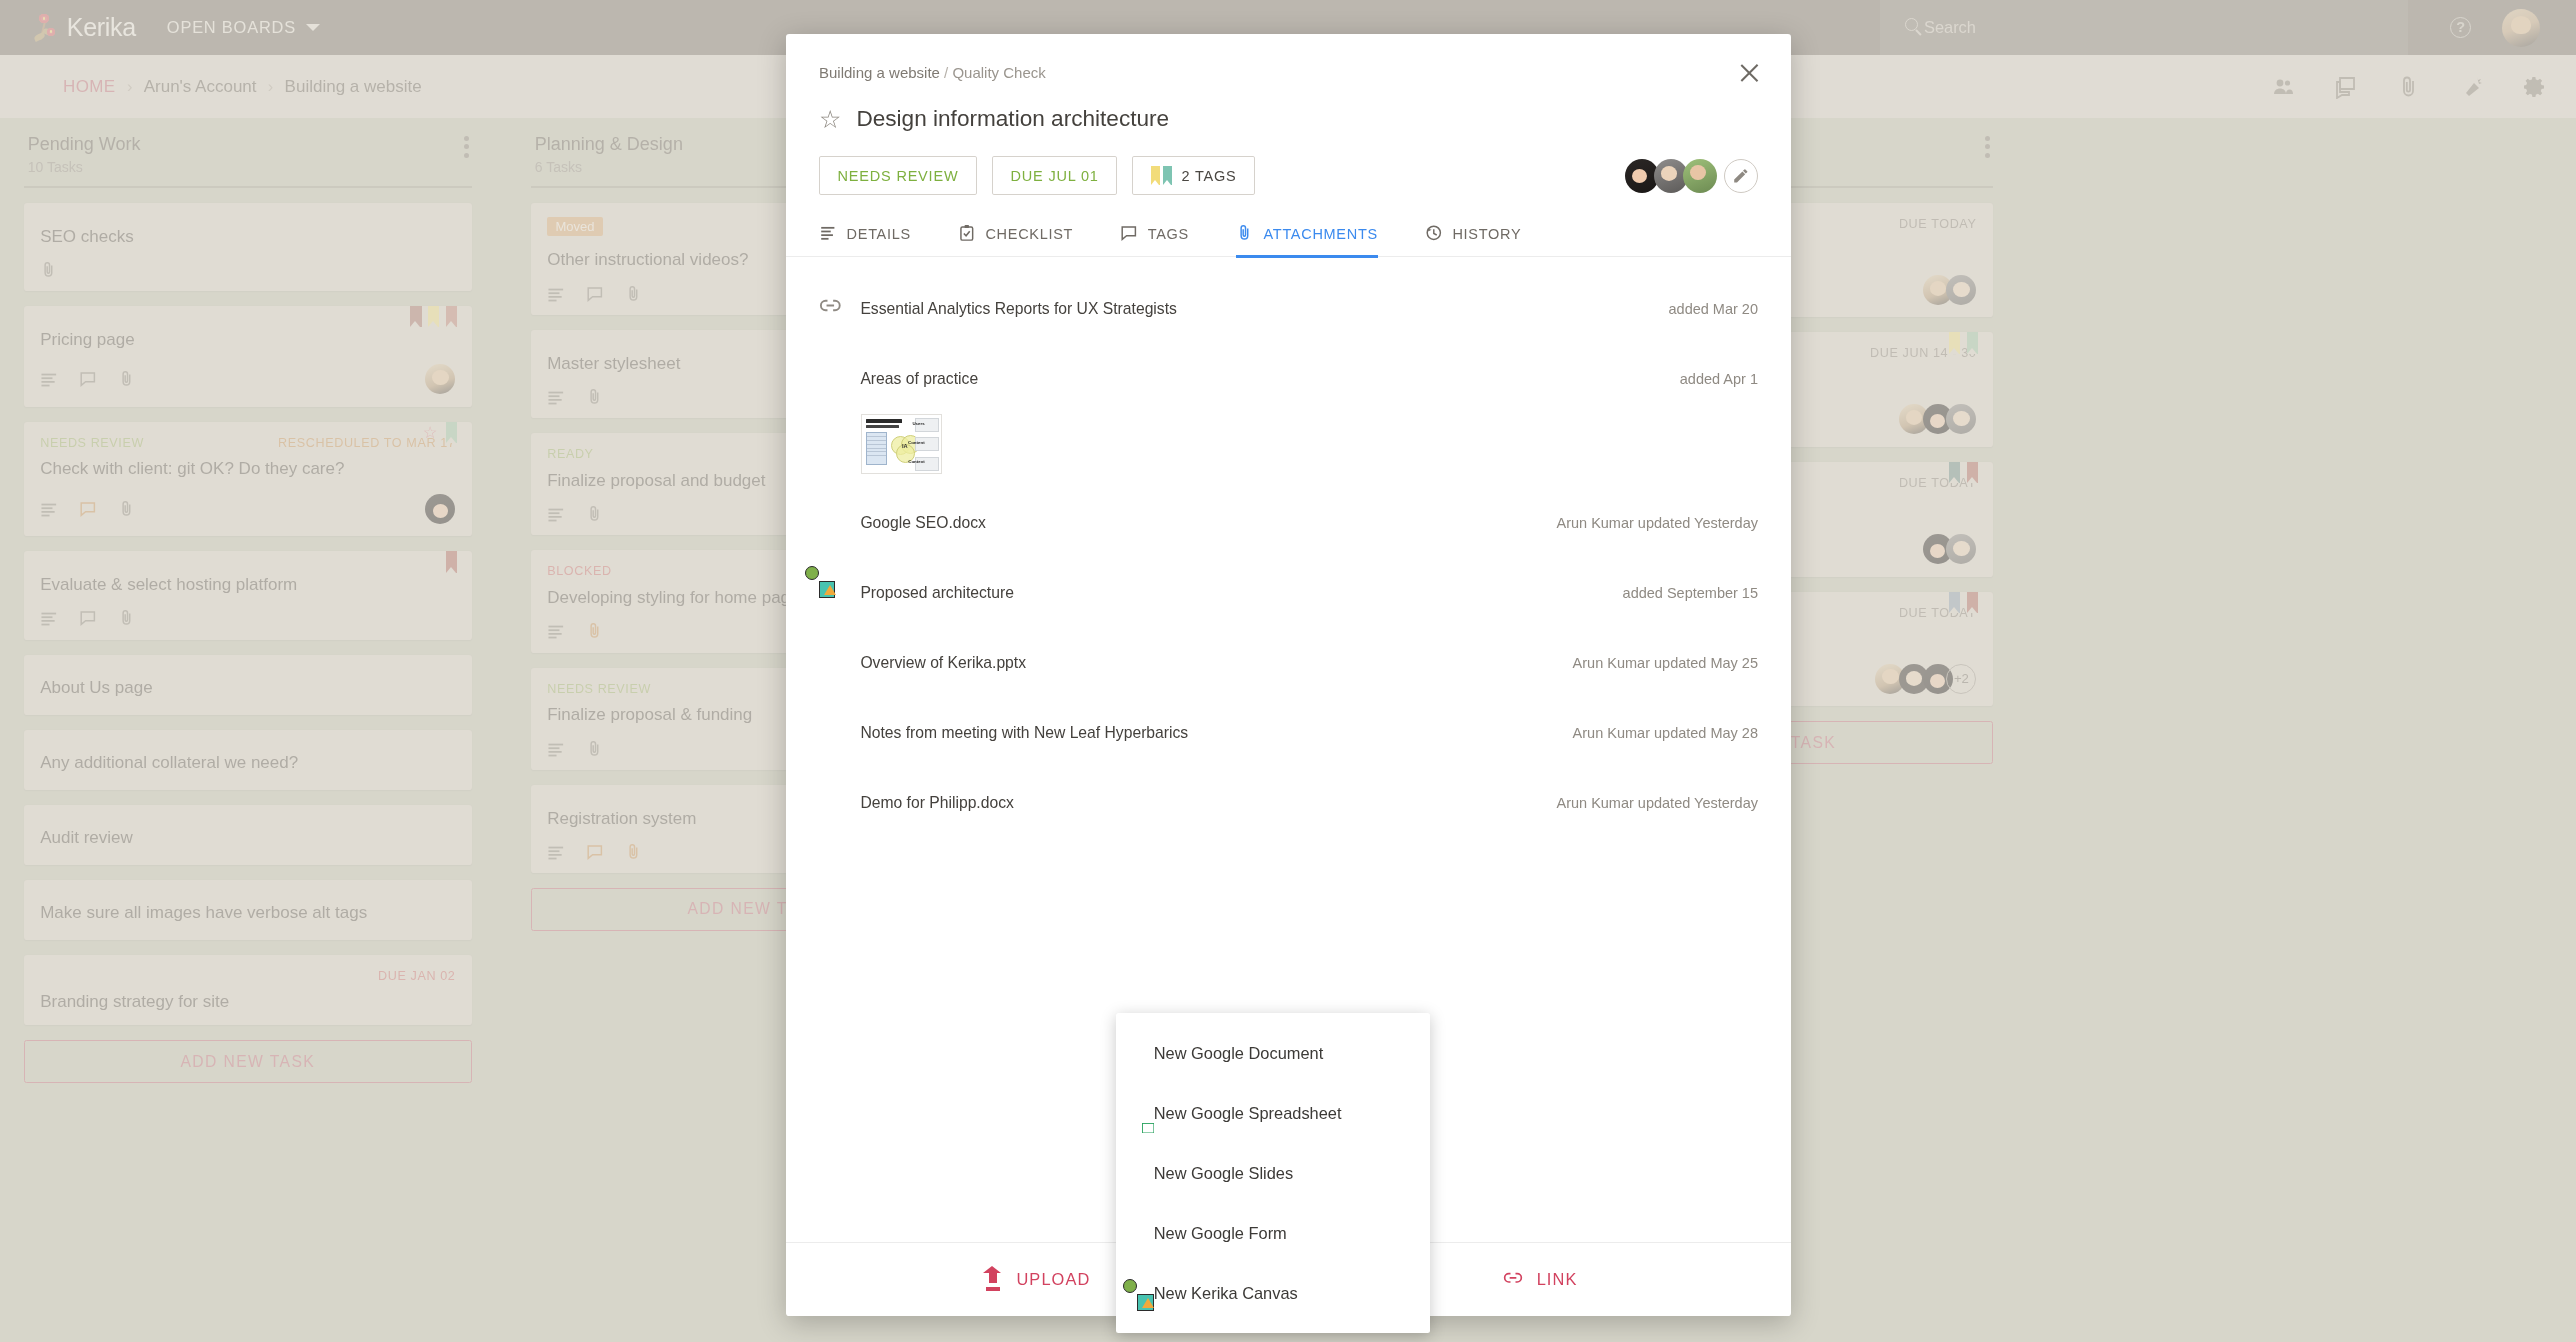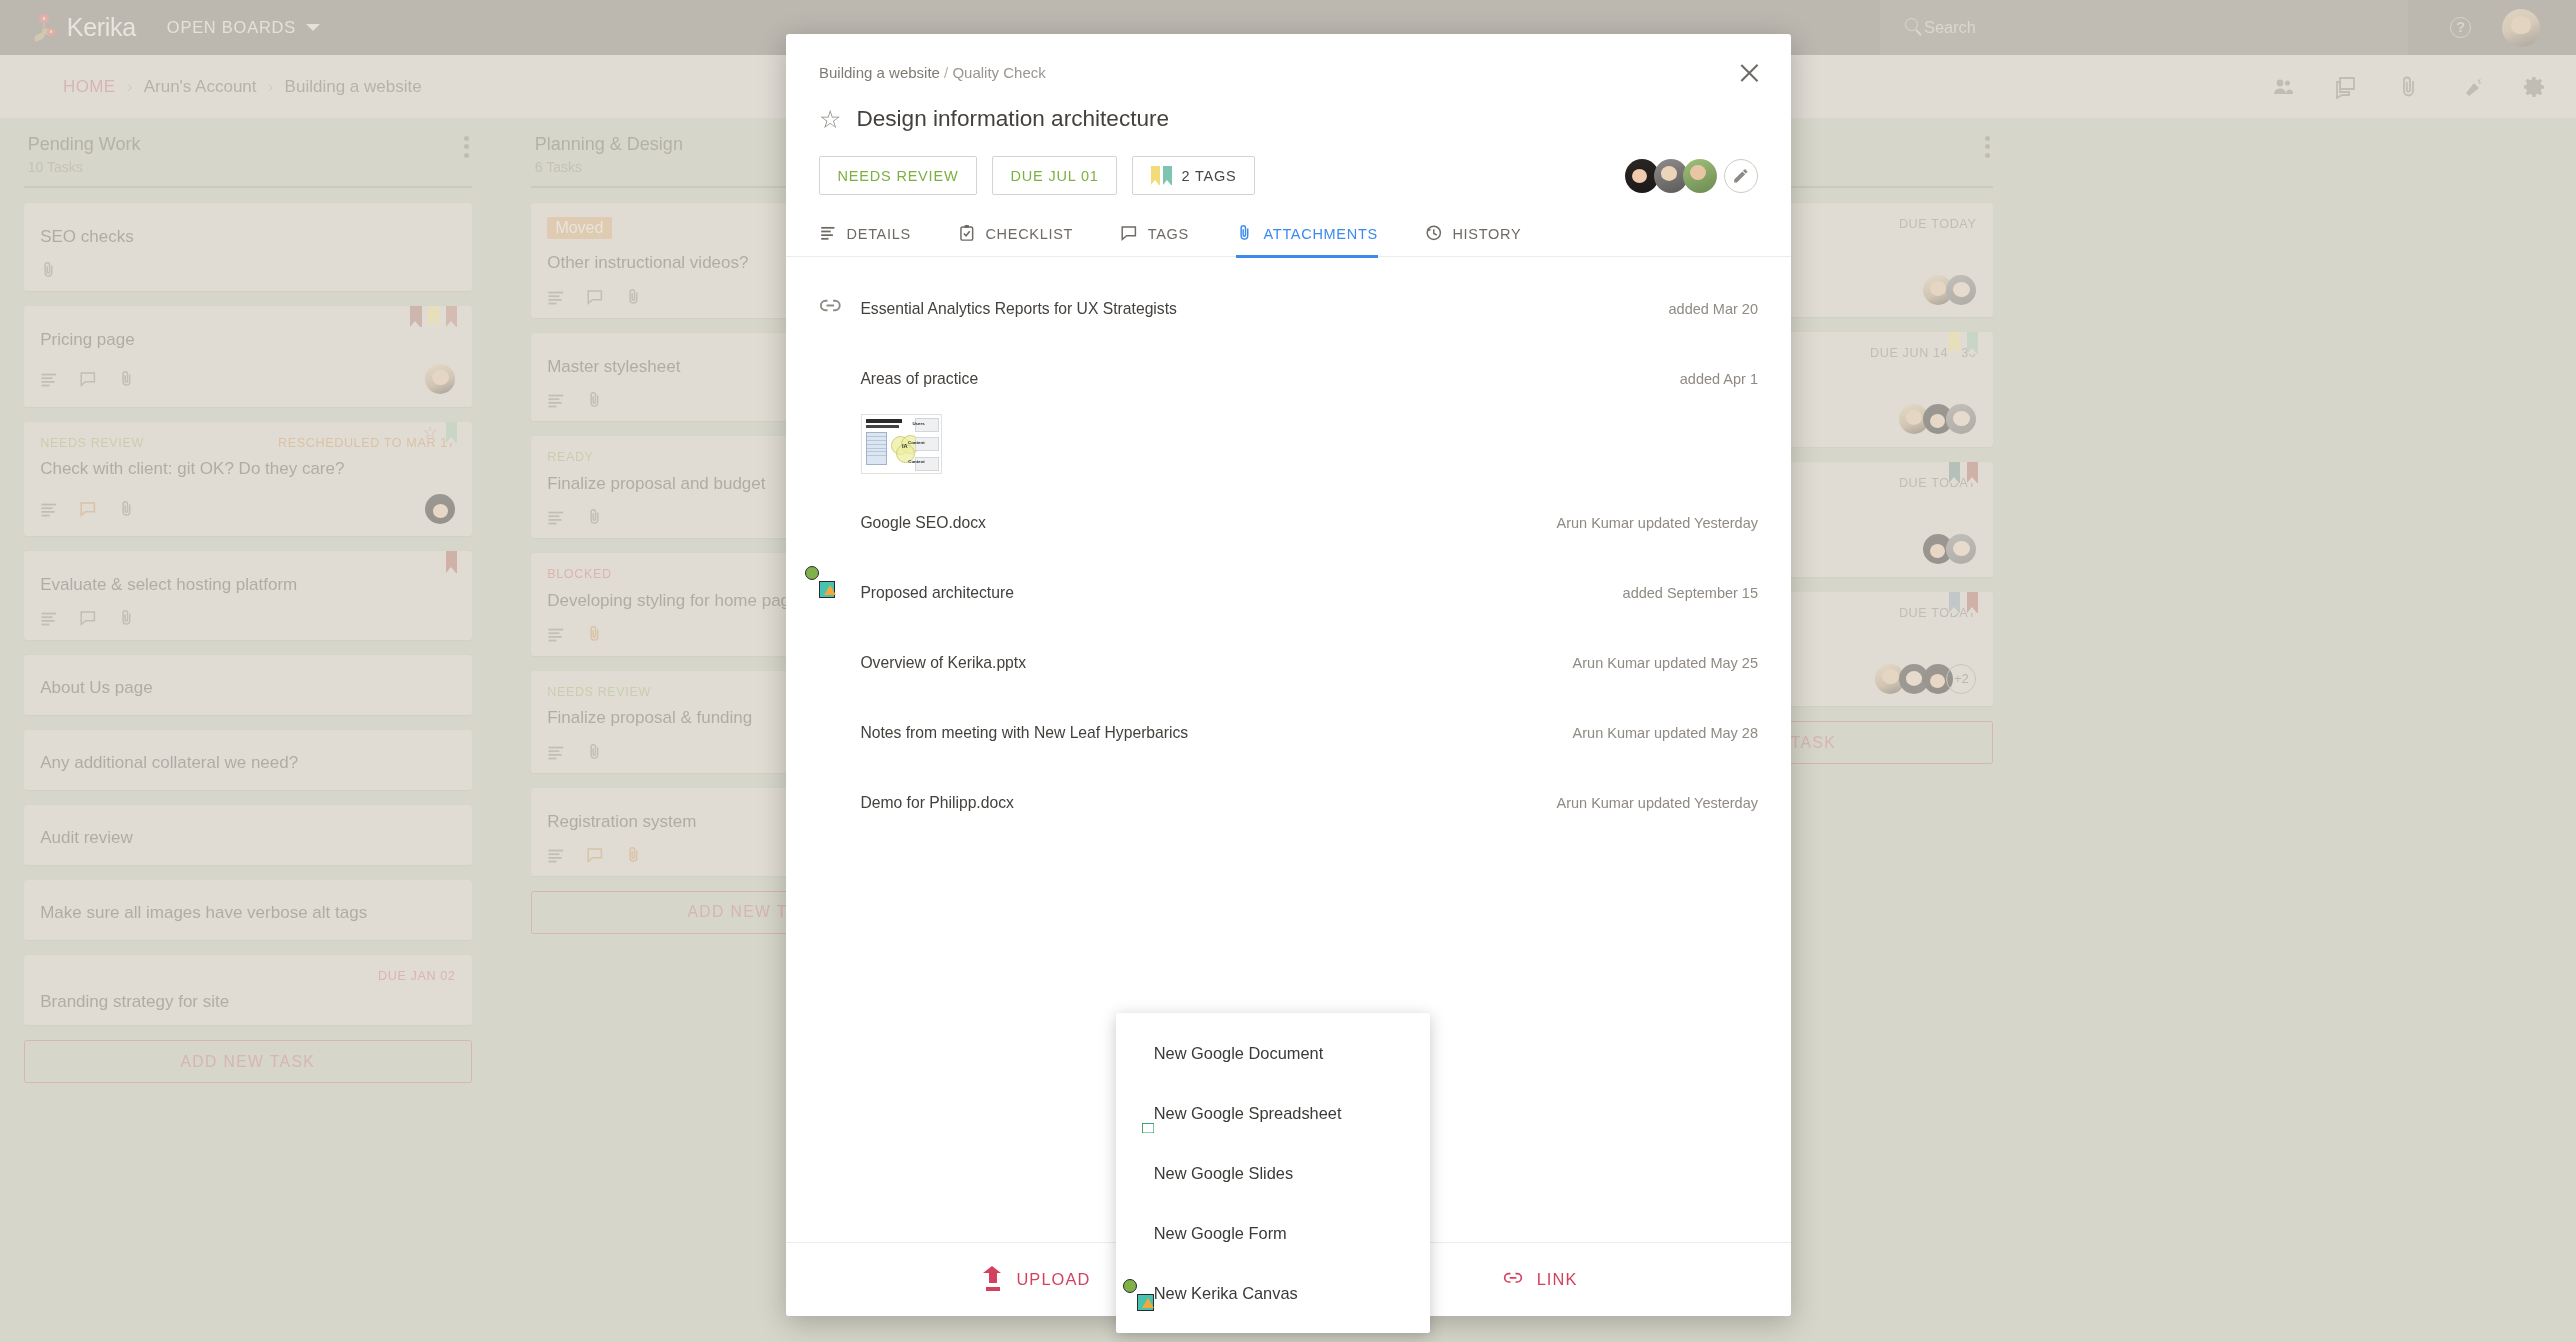--- a/index.html
+++ b/index.html
@@ -137,21 +137,21 @@
   .status.blocked { color: #cd6f6f; }
   .status.hold { color: #cb9457; }
   .status.ready { color: #9fb56a; }
   .due { font-size: 12.6px; letter-spacing: 0.6px; }
   .due.grey { color: #8b857c; }
   .due.red { color: #cd6f6f; }
   .due.orange { color: #cb9457; }
   .card-title { font-size: 17px; color: #5f5b54; margin-top: 8.8px; line-height: 1.25; }
   .moved-chip {
     display: inline-block; background: #dbab76; color: #f4ece2;
-    font-size: 16px; padding: 1.9px 8.2px; border-radius: 1.9px; margin-bottom: 5px;
+    font-size: 13px; padding: 1.9px 8.2px; border-radius: 1.9px; margin-bottom: 5px;
   }
   .card-bottom { display: flex; align-items: center; margin-top: 14px; }
   .mini-icons { display: flex; gap: 21.4px; align-items: center; }
   .mi { width: 17.6px; height: 17.6px; }
   .mi svg { width: 17.6px; height: 17.6px; }
   .avatars { margin-left: auto; display: flex; align-items: center; }
   .av { width: 30px; height: 30px; border-radius: 50%; margin-left: -6.3px; overflow: hidden; position: relative; }
   .av:first-child { margin-left: 0; }
   .av.a1 { background: linear-gradient(160deg,#e6d4b4,#b79a76 60%,#3d3a36); }
   .av.a1::after { content:""; position:absolute; left:7px; top:5.7px; width:16.4px; height:15px; border-radius:50%; background:#e7c8a2;}

